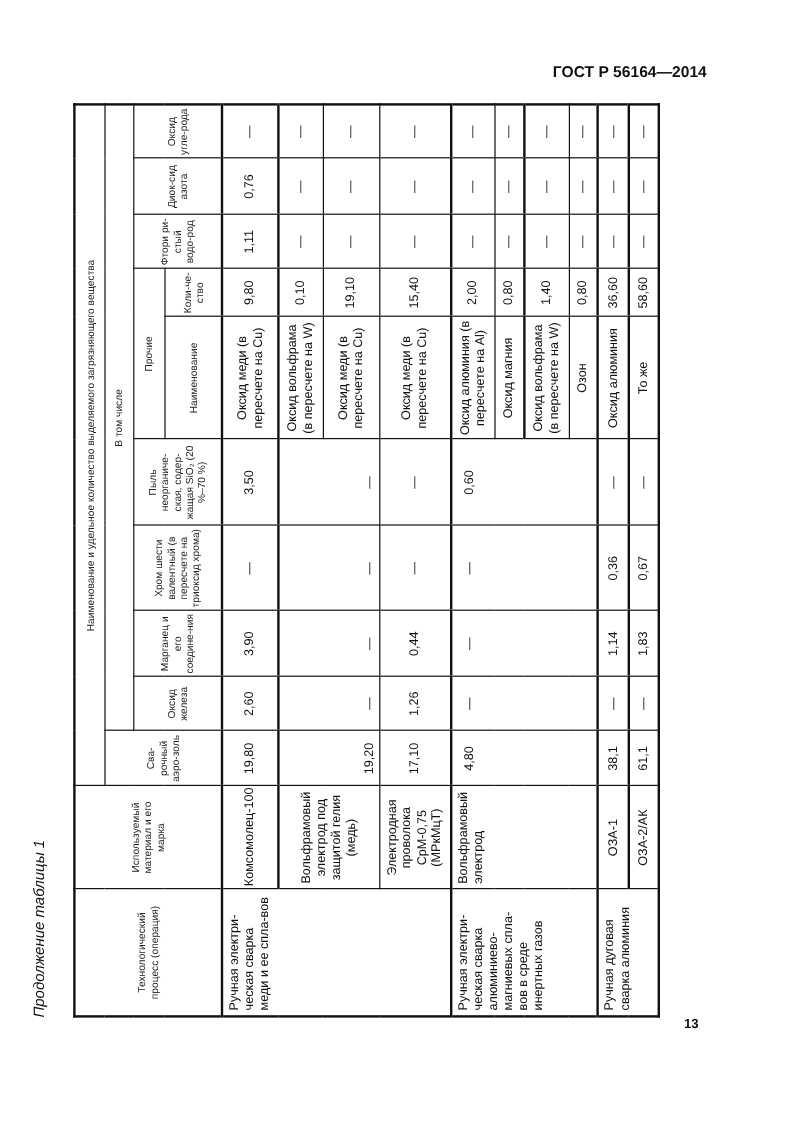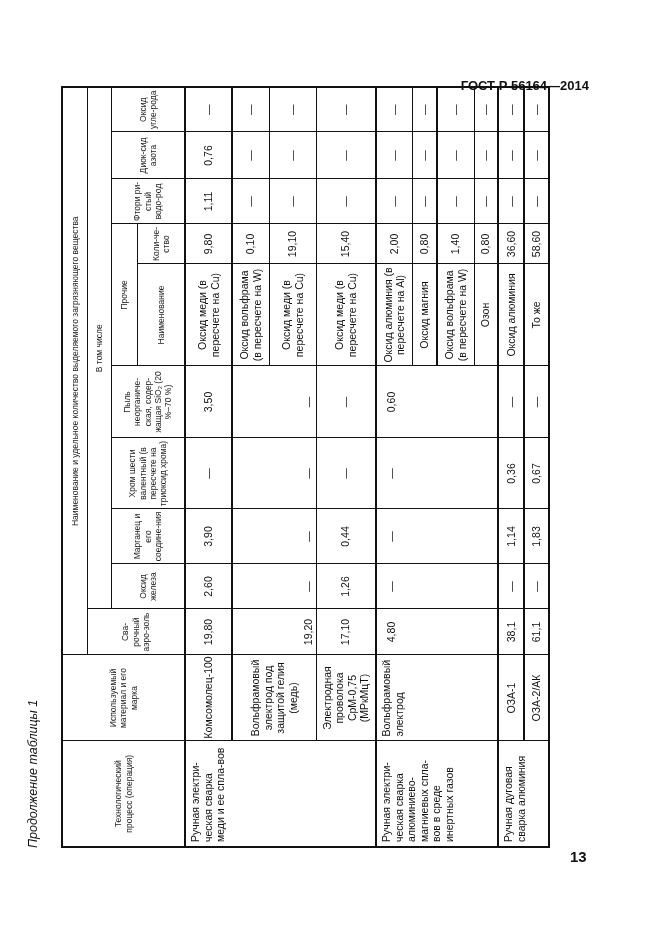--- a/index.html
+++ b/index.html
@@ -1,18 +1,18 @@
 <!DOCTYPE html>
 <html><head>
 <meta charset="utf-8">
 <style>
   html,body{margin:0;padding:0;background:#fff;}
   body{width:661px;height:936px;position:relative;overflow:hidden;font-family:"Liberation Sans",sans-serif;color:#111;}
-  .doc-code{position:absolute;right:72px;top:78px;font-weight:bold;font-size:13px;}
-  .page-num{position:absolute;left:570px;top:848px;font-weight:bold;font-size:15px;}
+  .doc-code{position:absolute;right:72px;top:52px;font-weight:bold;font-size:13px;}
+  .page-num{position:absolute;left:570px;top:848px;font-weight:bold;font-size:11px;}
   .caption{position:absolute;left:26px;top:848px;transform-origin:0 0;transform:rotate(-90deg);font-style:italic;font-size:12.5px;white-space:nowrap;}
   .rot{position:absolute;left:61px;top:848px;width:758px;height:487px;transform-origin:0 0;transform:rotate(-90deg);}
   table{border-collapse:collapse;width:758px;height:487px;table-layout:fixed;font-size:10px;}
   td{border:1px solid #111;text-align:center;vertical-align:middle;padding:1px 2px;line-height:1.2;overflow:hidden;}
   td.thick-b{border-bottom:2.5px solid #111;}
   td.l{text-align:left;vertical-align:top;padding:3px 4px;}
   .hdr td{font-size:8.5px;color:#222;}
   .big{font-size:10.5px;}
   table{border:2.5px solid #111;}
   tr.grp td{border-top:2.5px solid #111;}

